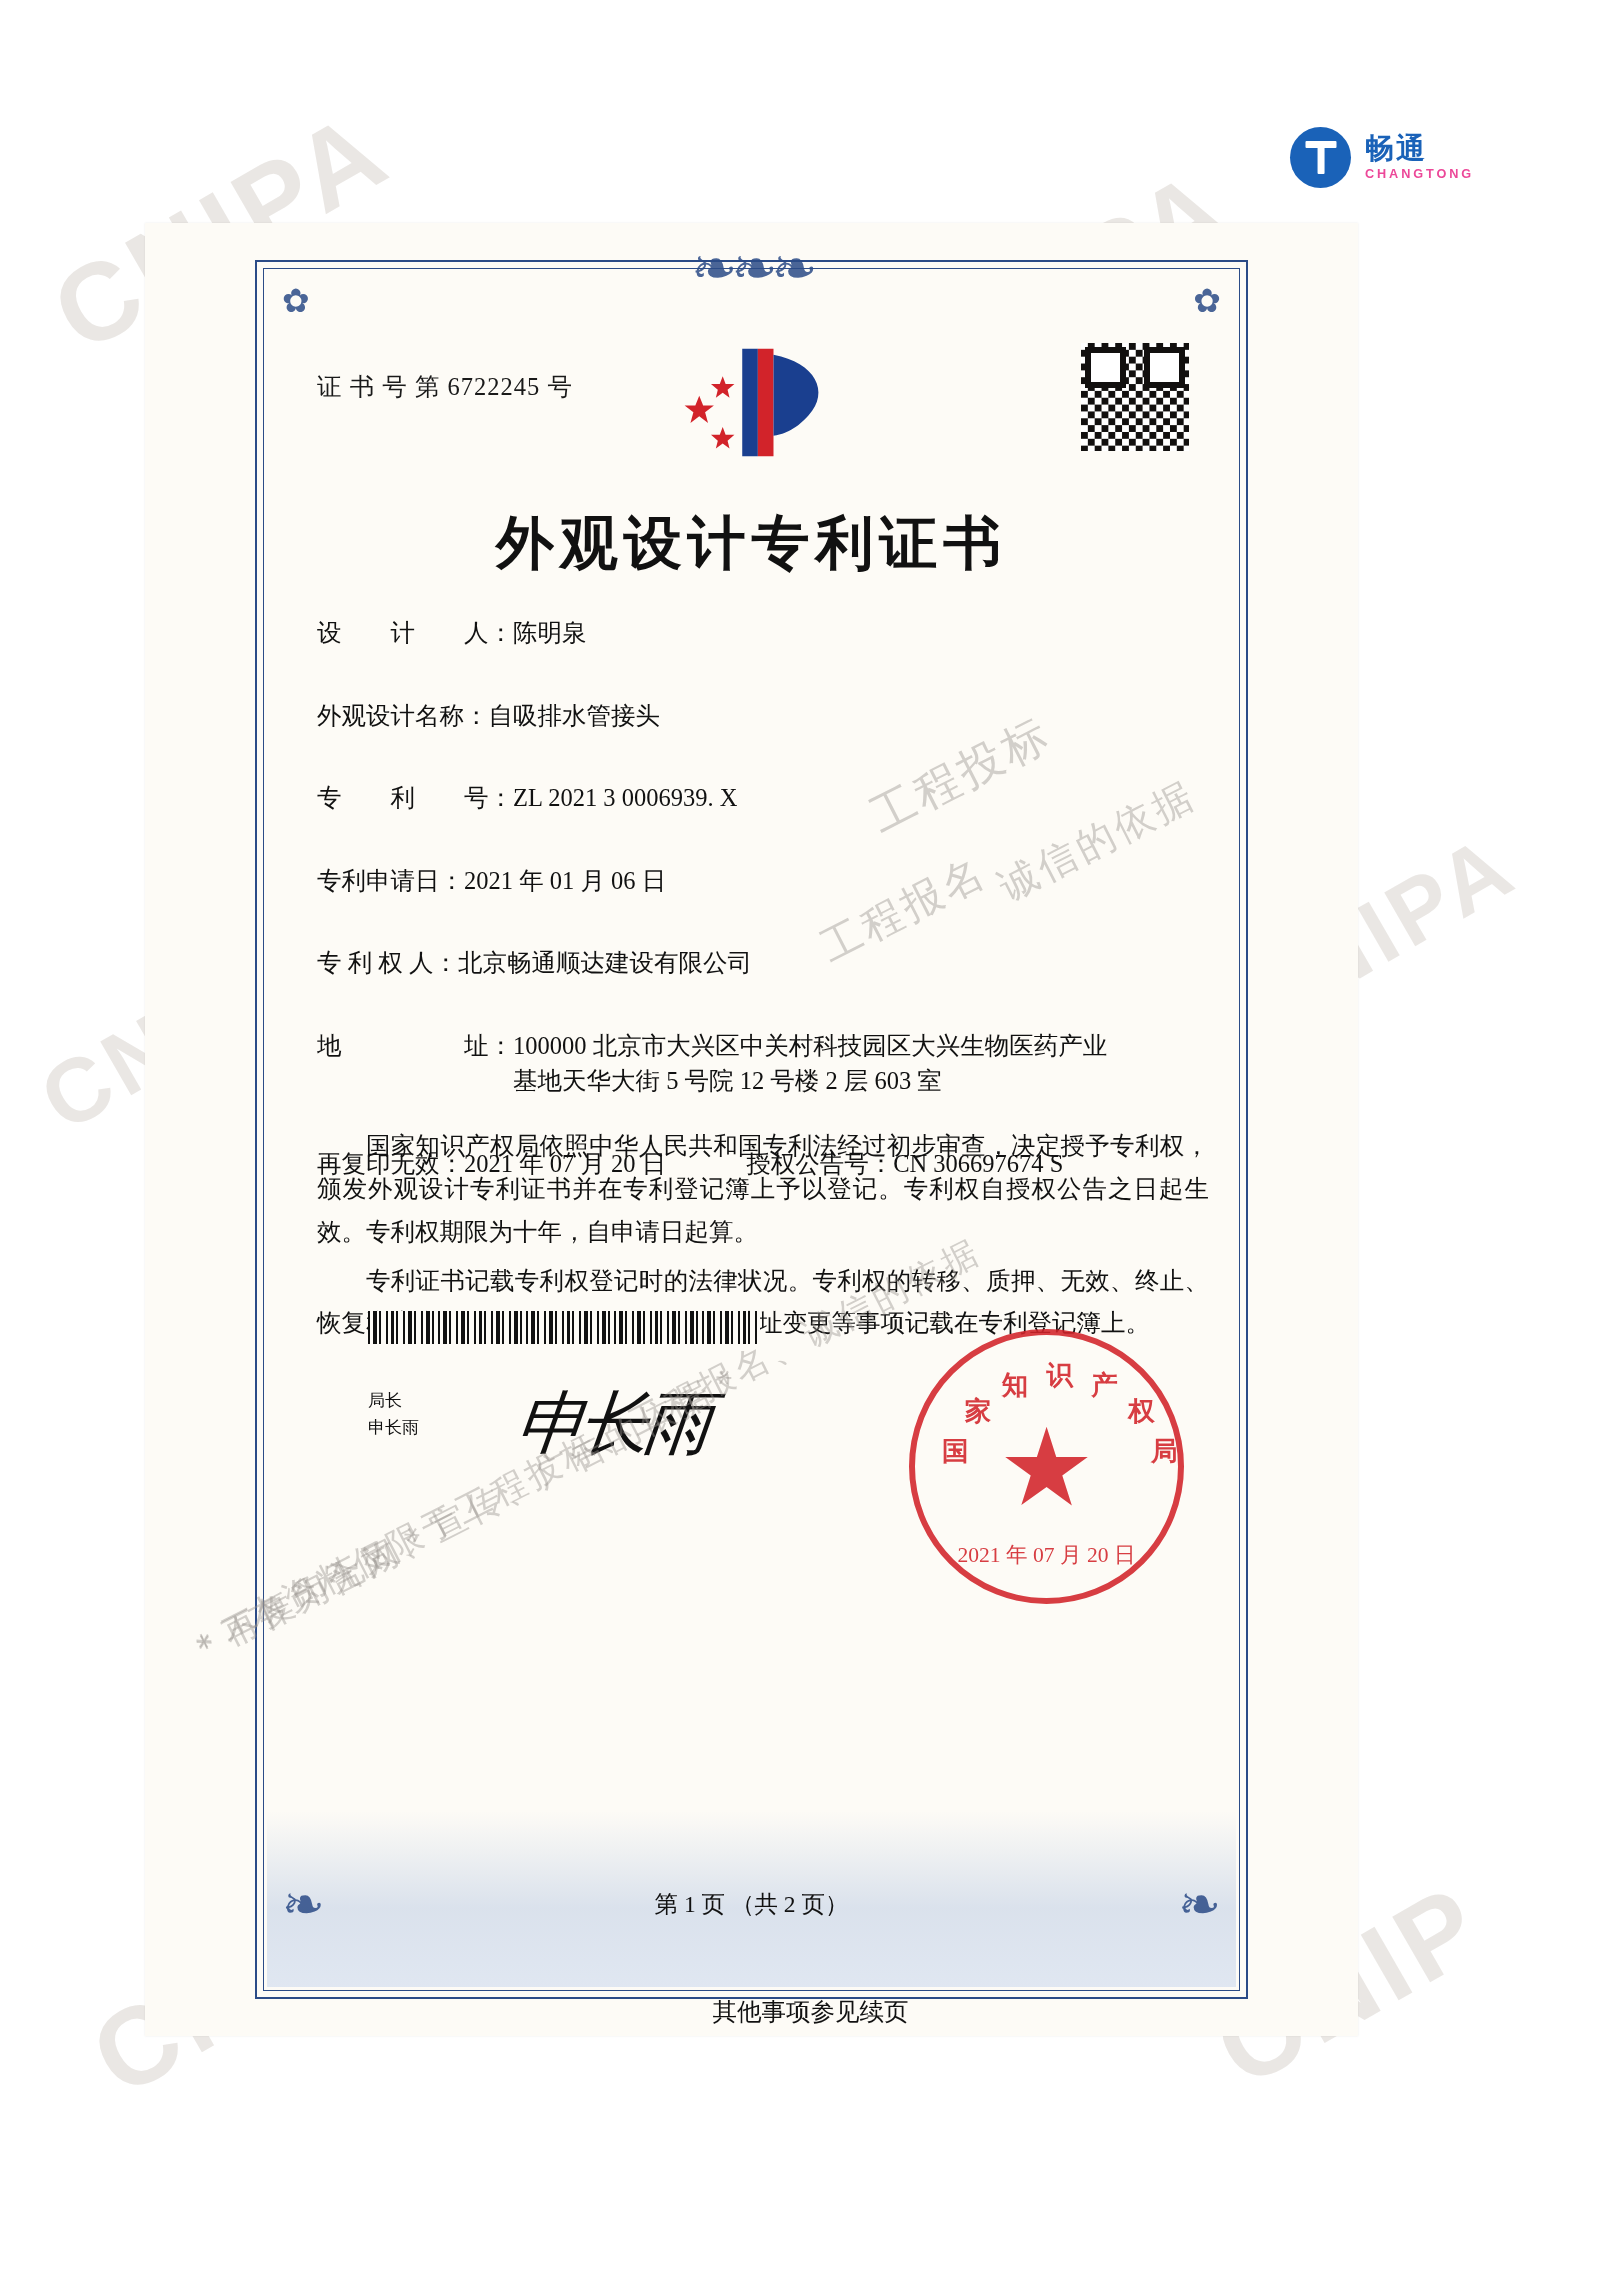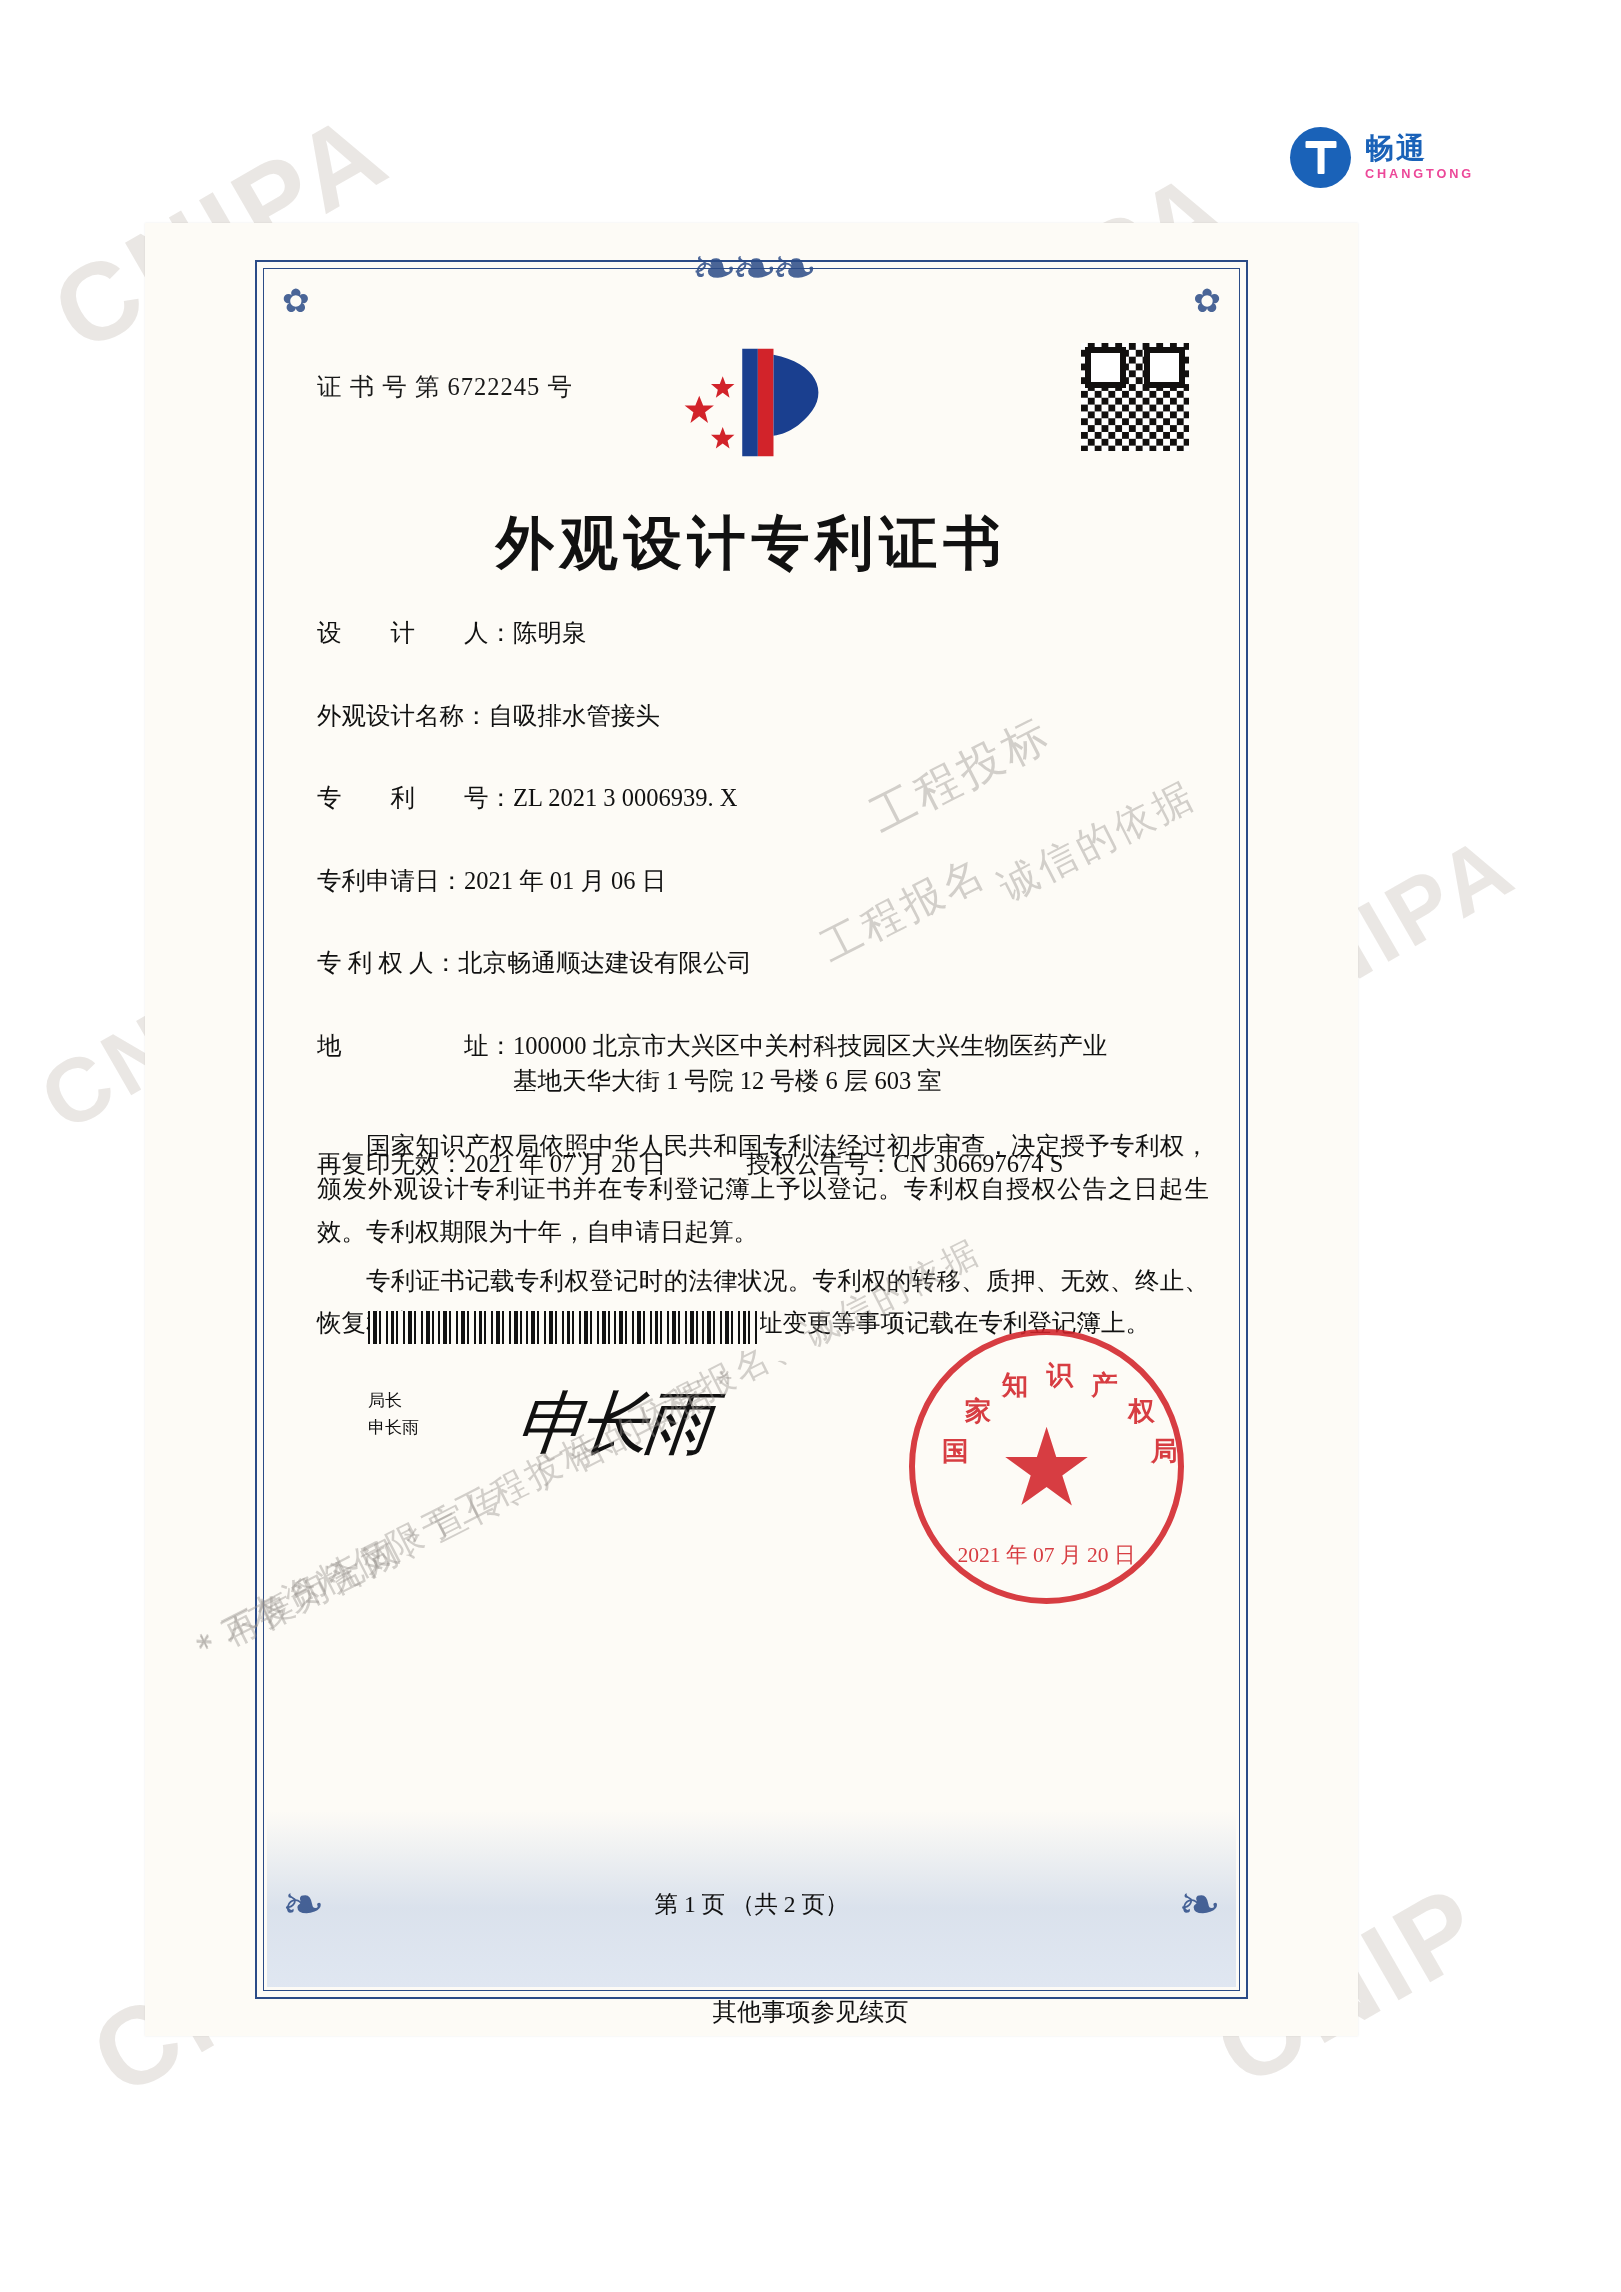--- a/index.html
+++ b/index.html
@@ -416,21 +416,21 @@
 
       <div class="row">
         <span class="lbl">专 利 权 人：</span>
         <span class="val">北京畅通顺达建设有限公司</span>
       </div>
 
       <div class="row">
         <span class="lbl">地　　　　　址：</span>
         <span class="val">
           <span>100000 北京市大兴区中关村科技园区大兴生物医药产业</span><br>
-          <span class="addr-second">基地天华大街 1 号院 12 号楼 6 层 603 室</span>
+          <span class="addr-second">基地天华大街 5 号院 12 号楼 2 层 603 室</span>
         </span>
       </div>
 
       <div class="row two">
         <span class="lbl">再复印无效：</span>
         <span>2021 年 07 月 20 日</span>
         <span class="sep"></span>
         <span>授权公告号：</span>
         <span>CN 306697674 S</span>
       </div>

